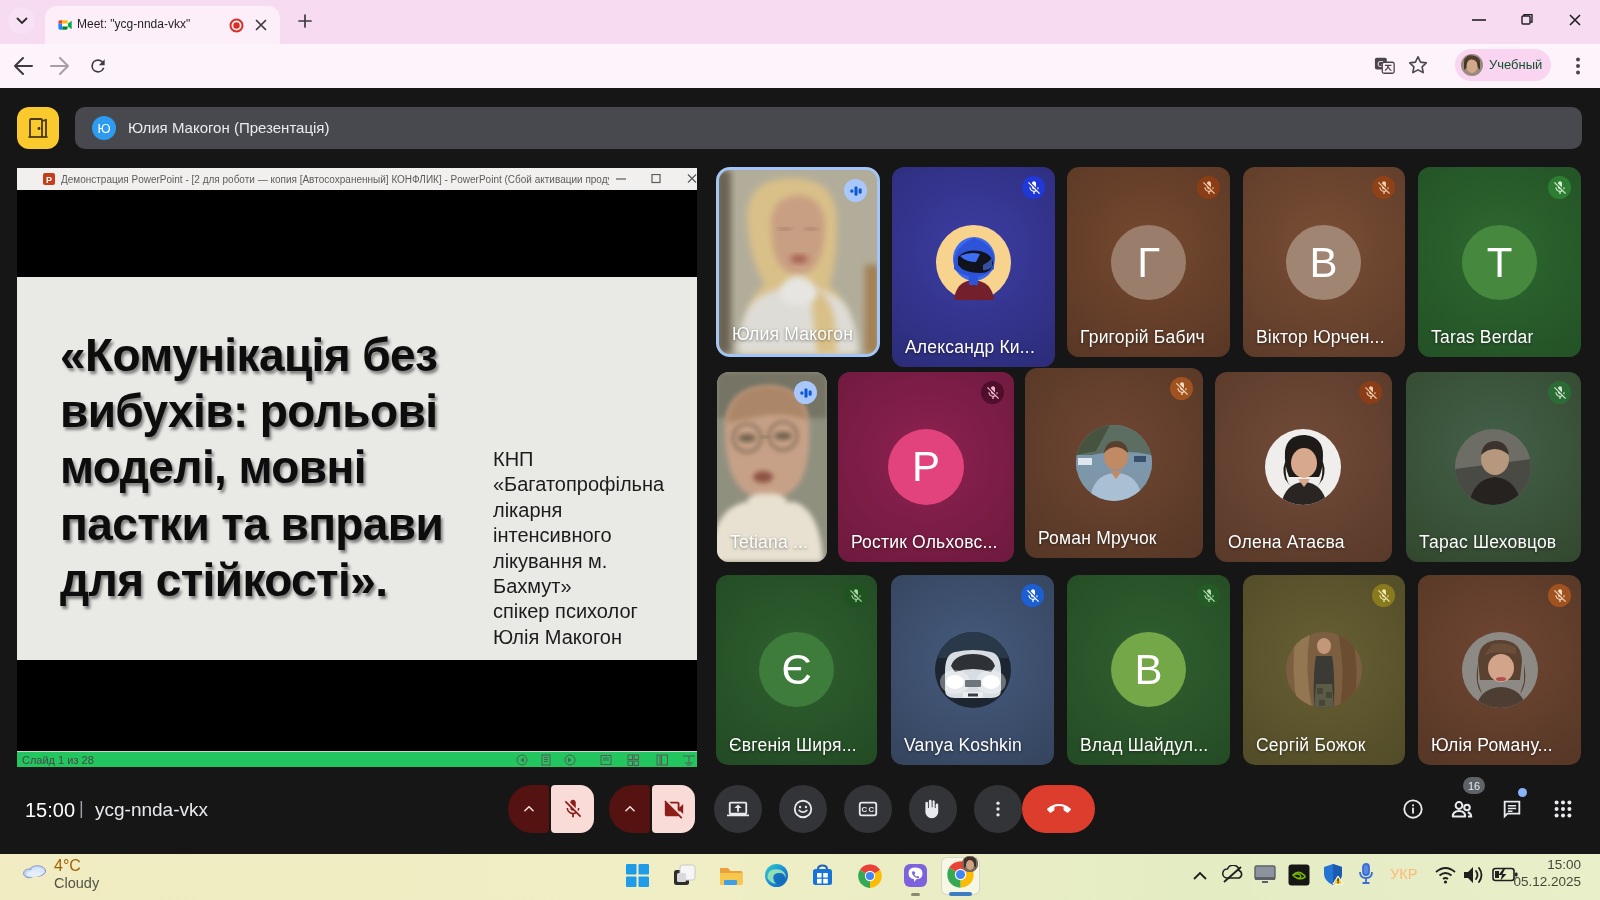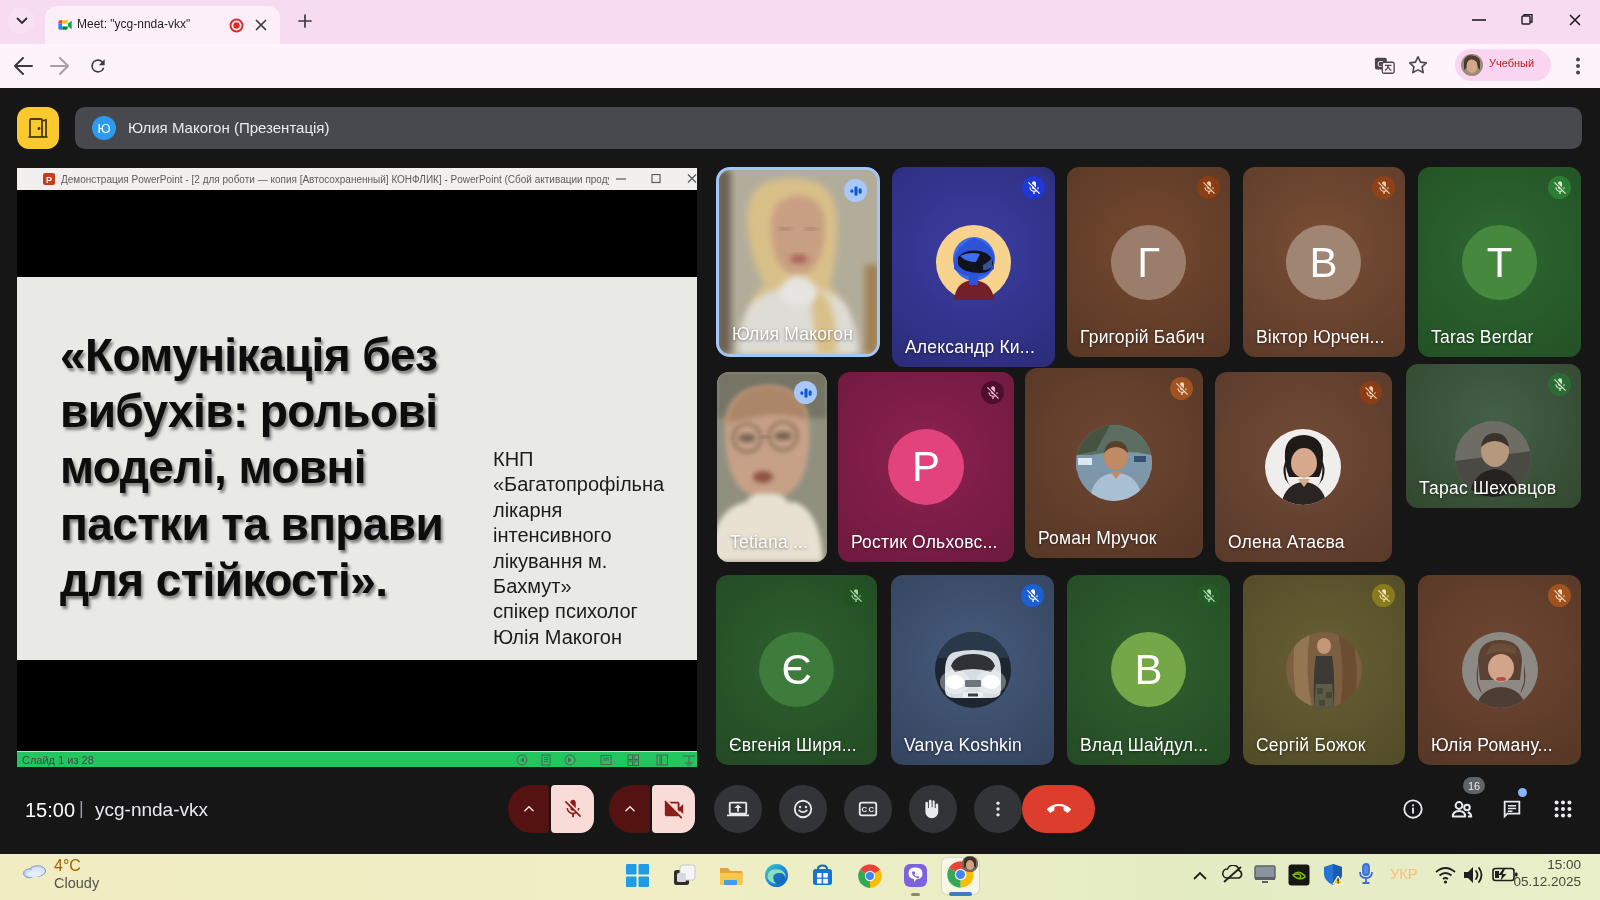--- a/index.html
+++ b/index.html
@@ -100,21 +100,21 @@
 </svg>
 <div id="profilepill">
  <div class="abs" style="left:6px;top:5px;width:22px;height:22px;border-radius:50%;overflow:hidden">
   <svg width="22" height="22" viewBox="0 0 22 22">
           <rect width="22" height="22" fill="#9a8a7a"></rect>
           <path d="M3 9 Q3 2 11 2 Q19 2 19 9 L19 16 Q15 12 14 8 Q8 11 3 16 Z" fill="#46362a"></path>
           <ellipse cx="11" cy="12" rx="5.5" ry="7" fill="#d2a88a"></ellipse>
           <path d="M3 6 Q6 0 12 1.5 Q19 3 19 8 L16 8 Q11 3 5 7Z" fill="#503c30"></path>
         </svg>
  </div>
- <div class="abs" style="left:34px;top:8px;font-size:11px;color:#b91c1c">Учебный</div>
+ <div class="abs" style="left:34px;top:8px;font-size:13px;color:#14532d">Учебный</div>
 </div>
 <svg width="4" height="18" viewBox="0 0 4 18" style="position:absolute;left:1576px;top:57px">
  <g fill="#4c464c">
         <circle cx="2" cy="2.5" r="2"></circle>
         <circle cx="2" cy="9" r="2"></circle>
         <circle cx="2" cy="15.5" r="2"></circle>
       </g>
 </svg>
 
 <div id="doorbtn">
@@ -332,21 +332,21 @@
   </svg>
  </div>
  <div class="badge" style="background:#8a3d16;color:#f2cda9">
         <svg viewBox="0 0 24 24">
           <path fill="currentColor" d="M19 11h-1.7c0 .74-.16 1.43-.43 2.05l1.23 1.23c.56-.98.9-2.09.9-3.28zm-4.02.17c0-.06.02-.11.02-.17V5c0-1.66-1.34-3-3-3S9 3.34 9 5v.18l5.98 5.99zM4.27 3L3 4.27l6.01 6.01V11c0 1.66 1.33 3 2.99 3 .22 0 .44-.03.65-.08l1.66 1.66c-.71.33-1.5.52-2.31.52-2.76 0-5.3-2.1-5.3-5.1H5c0 3.41 2.72 6.23 6 6.72V21h2v-3.28c.91-.13 1.77-.45 2.54-.9L19.73 21 21 19.73 4.27 3z"></path>
         </svg>
       </div>
  <div class="name">Олена Атаєва</div>
 </div>
 
-<div class="tile" style="left:1406px;top:364px;width:175px;height:144px;background:radial-gradient(circle at 50% 40%,#44604a,#33492f 95%)">
+<div class="tile" style="left:1406px;top:372px;width:175px;height:190px;background:radial-gradient(circle at 50% 40%,#44604a,#33492f 95%)">
  <div class="avatar" style="left:49px;top:57px;width:76px;height:76px;overflow:hidden">
   <svg width="76" height="76" viewBox="0 0 76 76">
    <rect width="76" height="76" fill="#6d6d65"></rect>
    <path d="M0 40 L76 30 L76 76 L0 76Z" fill="#4a4a44"></path>
    <ellipse cx="40" cy="30" rx="14" ry="16" fill="#b5987e"></ellipse>
    <path d="M26 26 Q28 12 40 12 Q52 12 54 26 Q47 20 40 20 Q32 20 26 26Z" fill="#3c332c"></path>
    <path d="M14 76 Q18 50 40 48 Q62 50 66 76 Z" fill="#26221f"></path>
   </svg>
  </div>
  <div class="badge" style="background:#2d6b36;color:#cde8cc">

